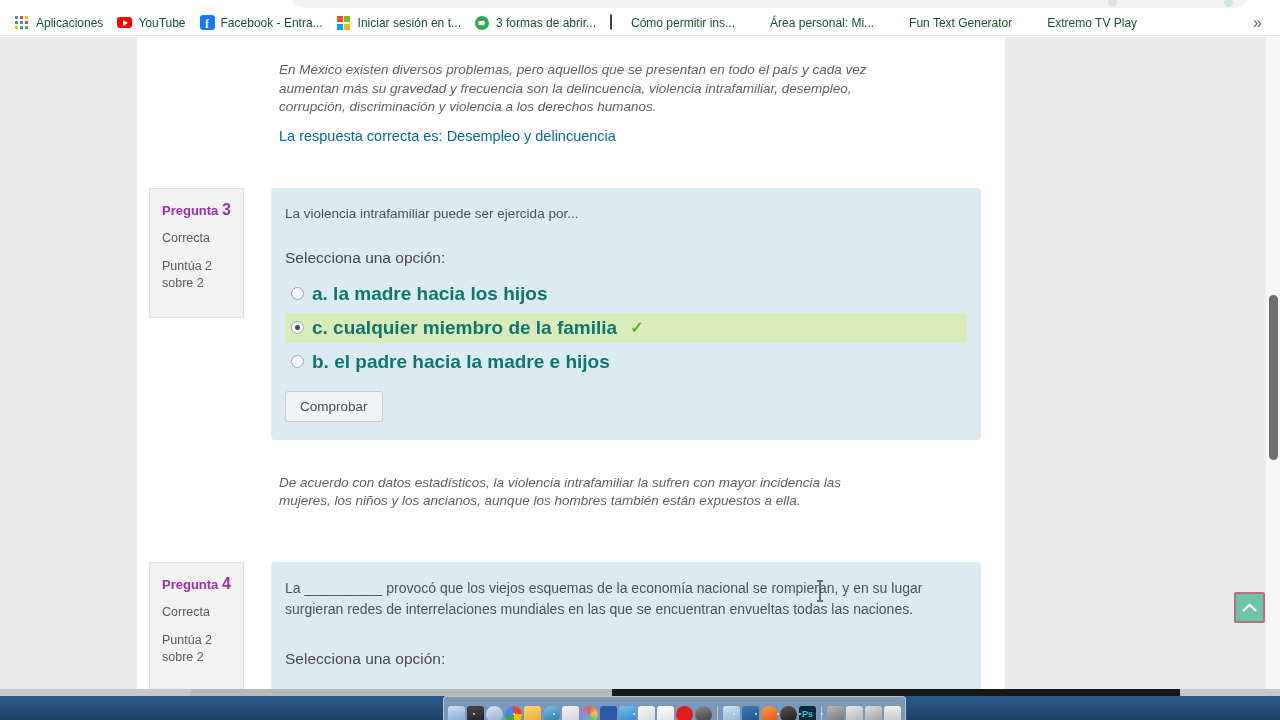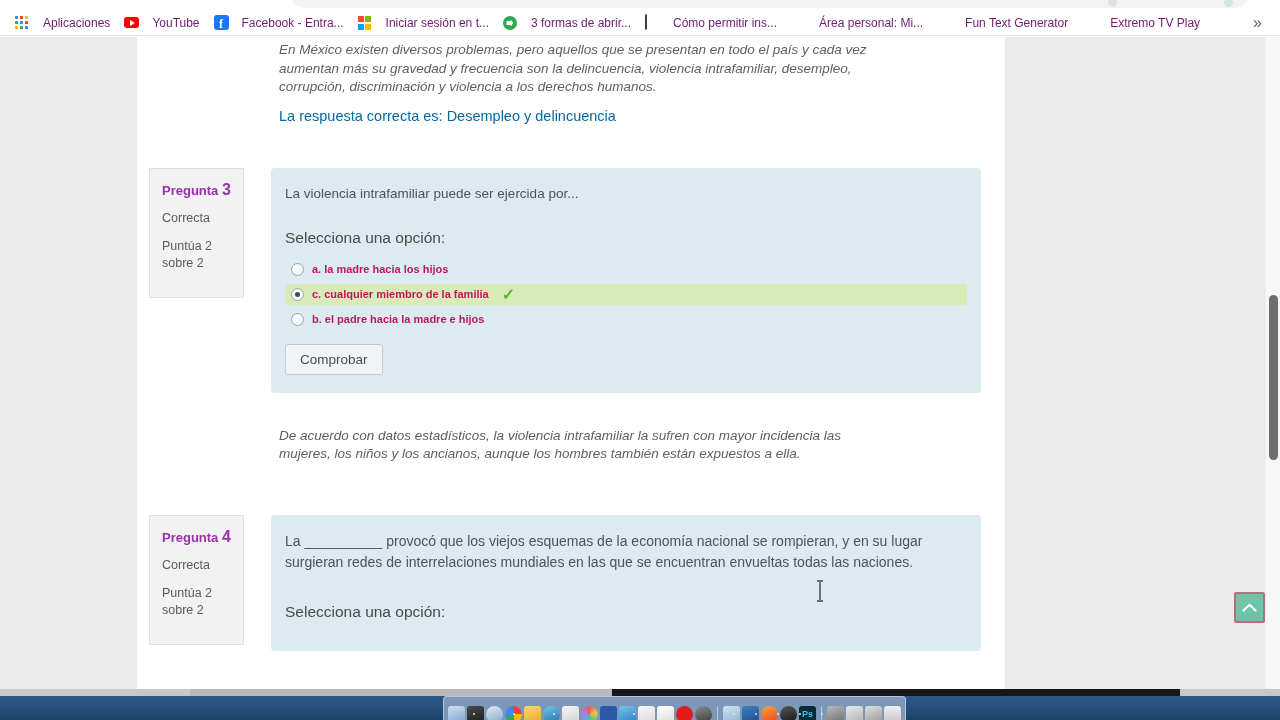--- a/index.html
+++ b/index.html
@@ -27,21 +27,21 @@
     position: absolute; top: 10px; left: 0; width: 1280px; height: 26px;
     background: #ffffff;
     display: flex; align-items: center; padding: 0 8px;
     border-bottom: 1px solid #e4e6e8;
   }
   .bm {
     display: flex; align-items: center; gap: 6px;
     padding: 2px 7px; height: 22px; border-radius: 4px;
     font-size: 12px; color: #3c4043; white-space: nowrap; cursor: default;
   }
-  .bm-label { font-size: 12px; color: #701a75; line-height: 14px; margin-left: 7px; }
+  .bm-label { font-size: 12px; color: #14532d; line-height: 14px; }
   .bm-ico { width: 15px; height: 15px; flex: 0 0 15px; position: relative; }
 
   
   .ico-apps { display: grid; grid-template-columns: repeat(3, 3px); grid-template-rows: repeat(3, 3px);
     gap: 2px; width: 13px; height: 13px; margin-top: 1px; }
   .ico-apps i { display:block; width:3px; height:3px; background:#5f6368; border-radius:0.5px; }
   .ico-apps i:nth-child(1){background:#4285f4}.ico-apps i:nth-child(2){background:#ea4335}
   .ico-apps i:nth-child(3){background:#fbbc05}.ico-apps i:nth-child(4){background:#34a853}
   .ico-apps i:nth-child(5){background:#4285f4}.ico-apps i:nth-child(6){background:#ea4335}
   .ico-apps i:nth-child(7){background:#fbbc05}.ico-apps i:nth-child(8){background:#34a853}
@@ -144,21 +144,21 @@
   }
   .opt.correct { background: #d9ebb9; margin-left: 0; padding-left: 6px; }
   .radio {
     width: 13px; height: 13px; flex: 0 0 13px; border-radius: 50%;
     border: 1px solid #9aa4ab; background: #f6f9fb; position: relative;
   }
   .radio.checked::after {
     content: ""; position: absolute; left: 3px; top: 3px;
     width: 5px; height: 5px; border-radius: 50%; background: #4a4a4a;
   }
-  .opt-label { font-size: 11px; font-weight: bold; color: #be185d; }
+  .opt-label { font-size: 19px; font-weight: bold; color: #0f766e; }
   .check-mark {
     color: #5cb32b; font-size: 16px; font-weight: bold; margin-left: 5px; line-height: 13px;
   }
 
   .btn-check {
     margin-top: 10px; background: #f1f4f6; border: 1px solid #c3cbd1;
     border-radius: 3px; padding: 7px 14px; font-size: 13.5px; color: #4a4e51;
     font-family: "Liberation Sans", sans-serif; cursor: pointer;
   }
   .spacer-34 { height: 34px; }
@@ -292,21 +292,21 @@
     <span class="bm-ico"><span class="ico-extremo"></span></span>
     <span class="bm-label">Extremo TV Play</span>
   </div>
 
   <div class="bm-overflow">»</div>
 </div>
 
 <div class="viewport">
   <div class="page-white">
 
-    <div class="fb-block" style="padding-top:4px;">
+    <div class="fb-block" style="padding-top:4px;margin-top:20px;">
       <div class="fb-italic">En México existen diversos problemas, pero aquellos que se presentan en todo el país y cada vez aumentan más su gravedad y frecuencia son la delincuencia, violencia intrafamiliar, desempleo, corrupción, discriminación y violencia a los derechos humanos.</div>
       <div class="fb-plain">La respuesta correcta es: Desempleo y delincuencia</div>
     </div>
 
     <div class="spacer-42"></div>
 
     <div class="qwrap">
       <div class="qinfo">
         <div class="qinfo-title">
           <span>Pregunta</span>

